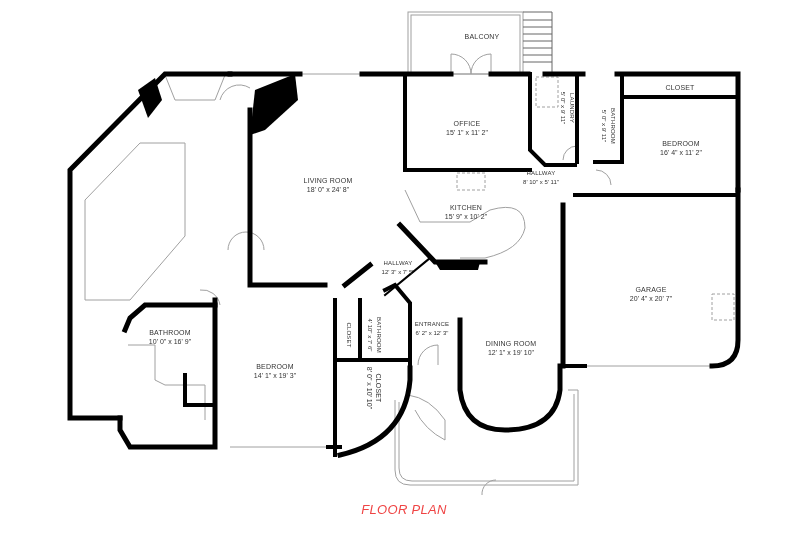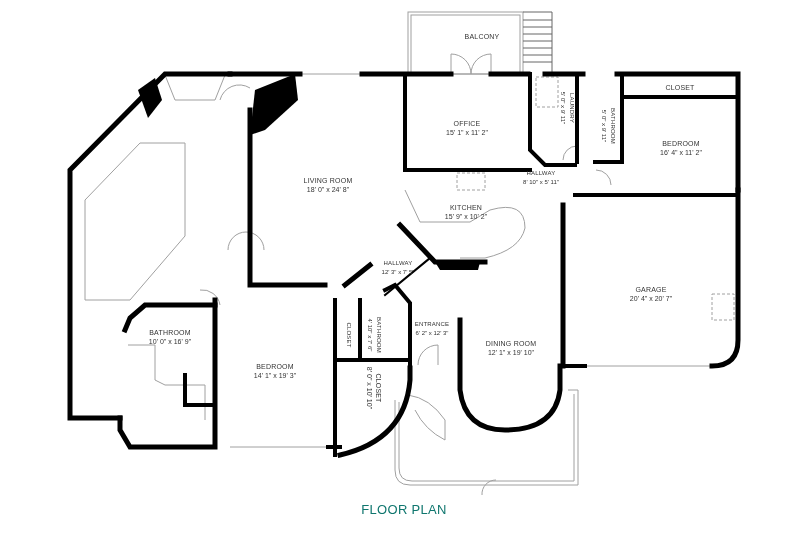--- a/index.html
+++ b/index.html
@@ -2,21 +2,21 @@
 <html><head>
 <meta charset="utf-8">
 <style>
   html, body { margin:0; padding:0; background:#ffffff; }
   body { width:800px; height:534px; position:relative; overflow:hidden; font-family:"Liberation Sans", sans-serif; }
   #plan { position:absolute; left:0; top:0; width:800px; height:534px; }
   .lbl { position:absolute; text-align:center; color:#333; font-size:7px; line-height:9px; white-space:nowrap; transform:translate(-50%,-50%); }
   .lbl .n { display:block; letter-spacing:0.2px; }
   .lbl .d { display:block; }
   .rot { transform:translate(-50%,-50%) rotate(90deg); }
-  .title { position:absolute; left:404px; top:509px; transform:translate(-50%,-50%); font-size:13px; color:#0f766e; letter-spacing:0.3px; }
+  .title { position:absolute; left:404px; top:509px; transform:translate(-50%,-50%); font-size:13px; color:#ef4444; letter-spacing:0.3px;font-style:italic; }
 </style>
 </head>
 <body>
 
 <svg id="plan" viewBox="0 0 800 534" xmlns="http://www.w3.org/2000/svg">
   <g fill="none" stroke="#a0a0a0" stroke-width="1">
 
     <rect x="408" y="12" width="115" height="62"></rect>
     <rect x="411" y="15" width="109" height="59"></rect>
 

